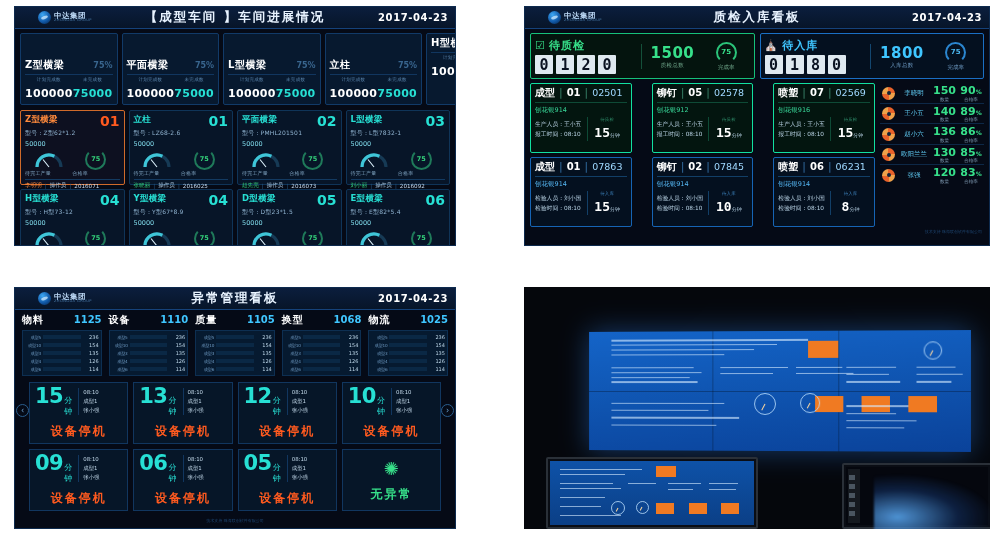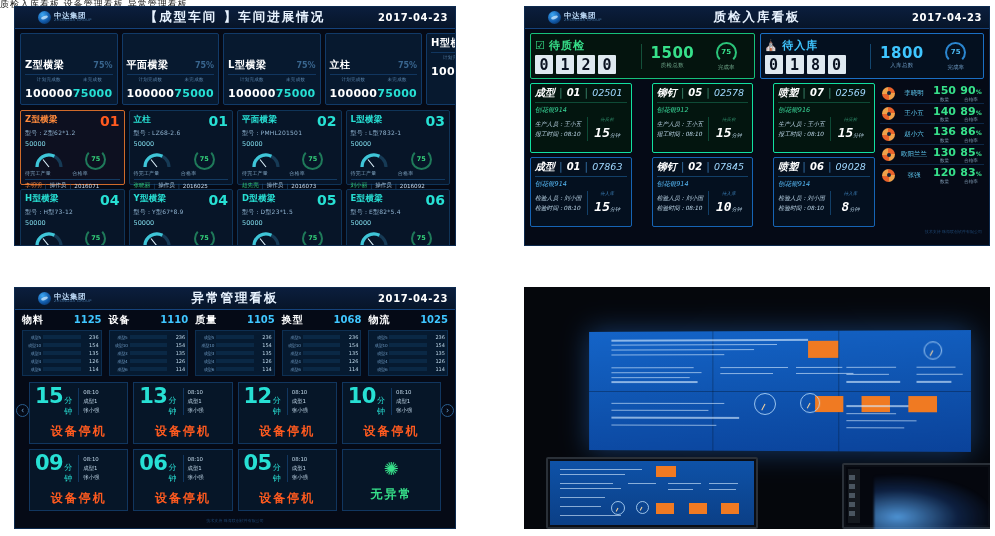--- a/index.html
+++ b/index.html
@@ -118,21 +118,21 @@
   .sum-right { flex:.55; text-align:center; }
   .ring2 { width:21px; height:21px; border-radius:50%; border:2px solid #2bc47a; border-bottom-color:transparent; margin:0 auto; display:flex;align-items:center;justify-content:center;}
   .ring2 span { font-size:7px; color:#37e08a; font-weight:bold;}
   .sumbox.blue .ring2 { border-color:#2b86d0; border-bottom-color:transparent;}
   .sumbox.blue .ring2 span { color:#4cb8f0;}
   .sum-right .l { font-size:5.5px; color:#6fa68a; margin-top:1px;}
   .sumbox.blue .sum-right .l { color:#6e9bc4; }
 
   .p2-body { display:flex; gap:5px; padding:4px 5px 0 5px; }
   .p2-cards { flex:1; display:flex; flex-direction:column; gap:4px; }
-  .p2-row { display:flex; gap:20px;font-style:italic; }
+  .p2-row { display:flex; gap:20px; }
   .jcard { flex:1; border:1px solid #12e0a0; border-radius:2px; background:#03150f; padding:2px 4px 2px 4px; height:70px;}
   .jcard.blue { border-color:#1664b4; background:#04101f; }
   .jc-head { display:flex; align-items:baseline; gap:4px; font-size:10px; font-weight:bold; padding-bottom:2px; border-bottom:1px solid #0e4a36;}
   .jcard.blue .jc-head { border-bottom-color:#123f67; }
   .jc-head .nm { color:#ffffff; }
   .jc-head .sp { color:#2e6f59; }
   .jcard.blue .jc-head .sp { color:#2a5d8c; }
   .jc-head .no { color:#ffffff; }
   .jc-head .code { color:#9fd8ff; font-weight:normal; font-size:9.5px; }
   .jc-mat { font-size:6.5px; color:#39d99a; margin-top:3px; }
@@ -225,21 +225,20 @@
     filter:blur(1px);
   }
   .taskbar { position:absolute; left:2px; top:2px; width:12px; bottom:2px; background:#15191f;}
   .tbi { position:absolute; left:3px; width:6px; height:5px; background:#4a5560;}
 </style>
 </head>
 <body>
 
 <div class="page">
 
-  <div class="top-strip">质检入库看板  设备管理看板  异常管理看板</div>
 
   <div class="panel" id="panel1">
     <div class="dash-head">
       <div class="logo">
         <div class="logo-badge"></div>
         <div class="logo-txt">
           <span class="logo-cn">中达集团</span>
           <span class="logo-en">ZHONGDA GROUP</span>
         </div>
       </div>
@@ -766,21 +765,21 @@
                   <div><span class="tv">10</span><span class="tu">分钟</span></div>
                 </div>
               </div>
             </div>
             <div class="jcard blue">
               <div class="jc-head">
                 <span class="nm">喷塑</span>
                 <span class="sp">|</span>
                 <span class="no">06</span>
                 <span class="sp">|</span>
-                <span class="code">09028</span>
+                <span class="code">06231</span>
               </div>
               <div class="jc-mat">刨花银914</div>
               <div class="jc-rows">
                 <div class="lines">
                   <div><span>检验人员</span>：<span>刘小国</span></div>
                   <div><span>检验时间</span>：<span>08:10</span></div>
                 </div>
                 <div class="jc-timer">
                   <div class="tl">待入库</div>
                   <div><span class="tv">8</span><span class="tu">分钟</span></div>

